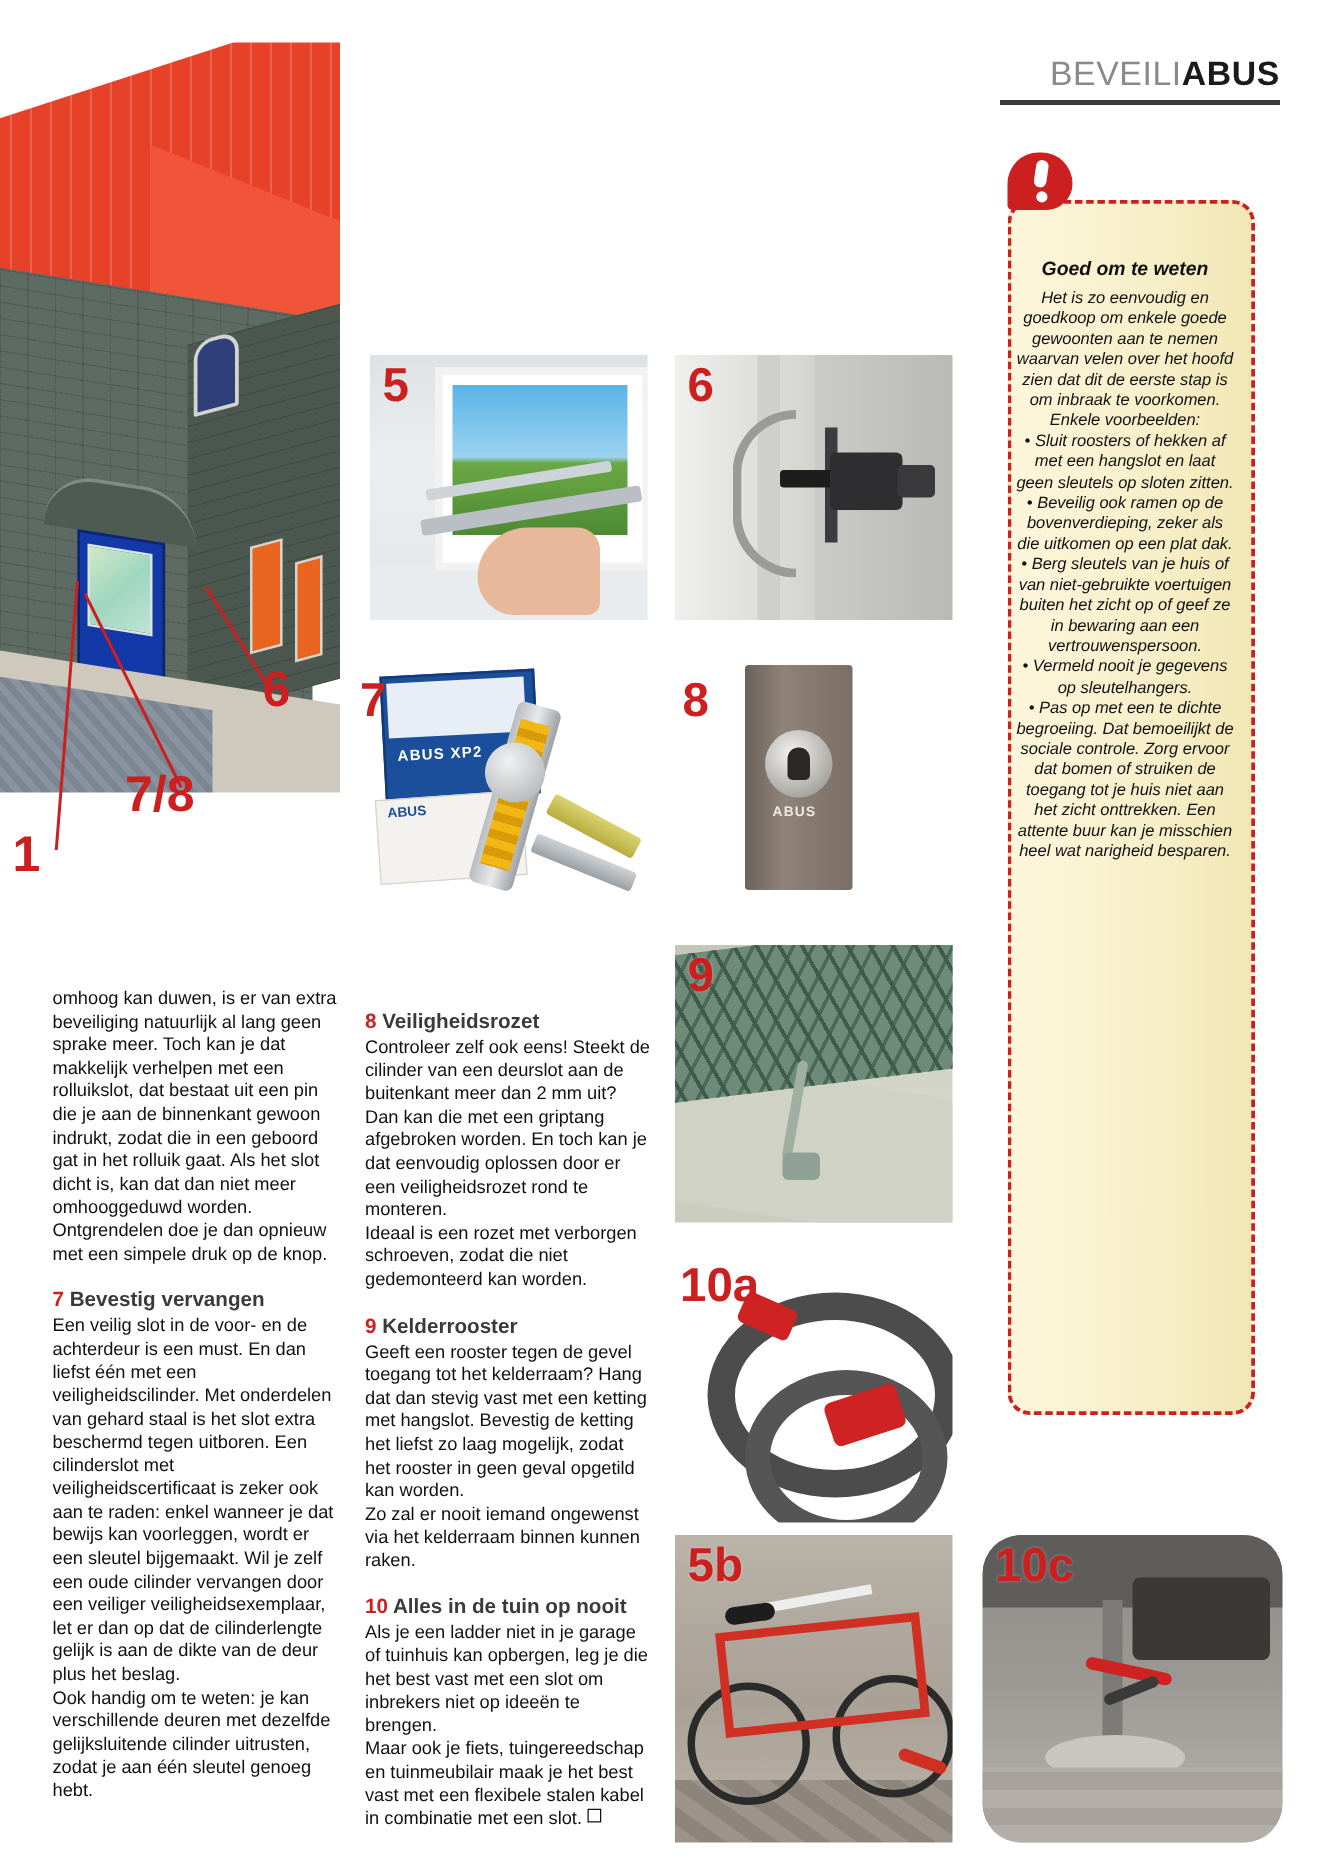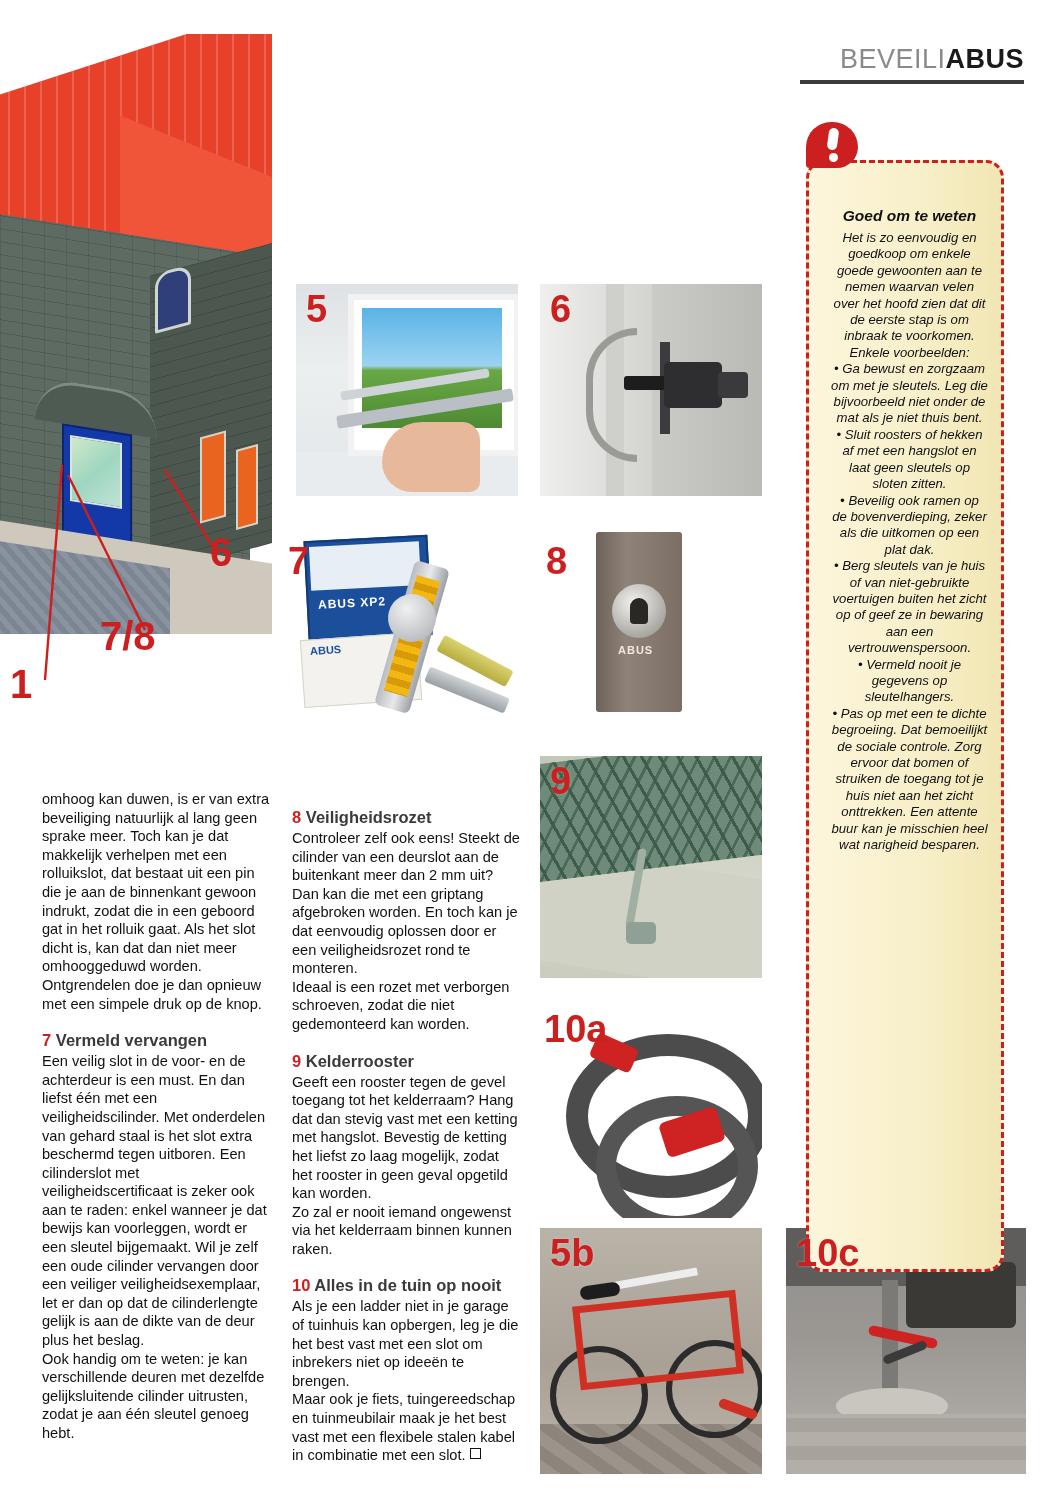--- a/index.html
+++ b/index.html
@@ -181,21 +181,21 @@
   #photo10b .wheel1{position:absolute;left:10px;top:118px;width:86px;height:86px;border:6px solid #2b2b2b;border-radius:50%;}
   #photo10b .wheel2{position:absolute;left:126px;top:112px;width:86px;height:86px;border:6px solid #2b2b2b;border-radius:50%;}
   #photo10b .bar{position:absolute;left:58px;top:48px;width:100px;height:8px;background:#ededed;transform:rotate(-10deg);}
   #photo10b .sad{position:absolute;left:40px;top:56px;width:40px;height:14px;background:#1d1d1d;border-radius:7px;transform:rotate(-8deg);}
   #photo10b .lockcable{position:absolute;left:178px;top:176px;width:40px;height:10px;background:#d03024;border-radius:5px;transform:rotate(20deg);}
   #photo10b .pave{position:absolute;left:0;top:196px;width:222px;height:50px;
     background:repeating-linear-gradient(35deg,#9c948a 0 12px,#8d857b 12px 24px);}
 
   
   #photo10c{left:786px;top:1228px;width:240px;height:246px;
-    background:linear-gradient(180deg,#8f8d8a 0%,#9b9894 45%,#b6b2ac 100%);}
+    background:linear-gradient(180deg,#8f8d8a 0%,#9b9894 45%,#b6b2ac 100%);border-radius:31px;}
   #photo10c .tabletop{position:absolute;left:0;top:0;width:240px;height:58px;background:#5f5d5b;}
   #photo10c .chair{position:absolute;left:120px;top:34px;width:110px;height:66px;background:#3b3936;border-radius:6px;}
   #photo10c .leg{position:absolute;left:96px;top:52px;width:16px;height:118px;background:#7c7a76;}
   #photo10c .base{position:absolute;left:50px;top:160px;width:112px;height:36px;background:#c9c6c0;border-radius:50%;}
   #photo10c .cable{position:absolute;left:82px;top:104px;width:70px;height:10px;background:#cf2222;border-radius:5px;transform:rotate(12deg);}
   #photo10c .cable2{position:absolute;left:96px;top:120px;width:46px;height:9px;background:#3a3a3a;border-radius:5px;transform:rotate(-22deg);}
   #photo10c .floor{position:absolute;left:0;top:186px;width:240px;height:60px;
     background:repeating-linear-gradient(0deg,#b3afa8 0 14px,#a7a29b 14px 28px);}
 
   
@@ -204,24 +204,24 @@
   .col1{left:42px;top:790px;width:228px;}
   .col2{left:292px;top:790px;width:228px;}
   h3.sec{
     font-size:16.5px;font-weight:700;color:#cc1f1f;margin:17px 0 2px 0;line-height:20px;
   }
   h3.sec .t{color:#3a3a3a;}
   .first{margin-top:0;}
 
   
   .tipbox{
-    position:absolute;left:806px;top:160px;width:198px;height:1112px;
+    position:absolute;left:806px;top:160px;width:198px;height:972px;
     border:3px dashed #cc1f1f;border-radius:18px;
     background:linear-gradient(90deg,#fdf6dc 0%,#f7efc8 60%,#f1e6b4 100%);
-    padding:44px 13px 16px 22px;box-sizing:border-box;
+    padding:44px 13px 16px 3px;box-sizing:border-box;
   }
   .tip-title{
     font-style:italic;font-weight:700;font-size:15.5px;text-align:center;color:#111;margin-bottom:5px;
   }
   .tip-body{
     font-style:italic;font-size:13.2px;line-height:16.4px;text-align:center;color:#111;
   }
   .tip-body p{margin:0;}
   .excl{
     position:absolute;left:806px;top:122px;width:56px;height:72px;
@@ -352,21 +352,21 @@
     <div class="floor"></div>
     <div class="cable"></div>
     <div class="cable2"></div>
     <div class="label" style="left:10px;top:4px;">10c</div>
   </div>
 
   <div class="col col1">
     <p>omhoog kan duwen, is er van extra beveiliging natuurlijk al lang geen sprake meer. Toch kan je dat makkelijk verhelpen met een rolluikslot, dat bestaat uit een pin die je aan de binnenkant gewoon indrukt, zodat die in een geboord gat in het rolluik gaat. Als het slot dicht is, kan dat dan niet meer omhooggeduwd worden. Ontgrendelen doe je dan opnieuw met een simpele druk op de knop.</p>
     <h3 class="sec">
       <span>7</span>
-      <span class="t">Vermeld vervangen</span>
+      <span class="t">Bevestig vervangen</span>
     </h3>
     <p style="white-space:pre-line">Een veilig slot in de voor- en de achterdeur is een must. En dan liefst één met een veiligheidscilinder. Met onderdelen van gehard staal is het slot extra beschermd tegen uitboren. Een cilinderslot met veiligheidscertificaat is zeker ook aan te raden: enkel wanneer je dat bewijs kan voorleggen, wordt er een sleutel bijgemaakt. Wil je zelf een oude cilinder vervangen door een veiliger veiligheidsexemplaar, let er dan op dat de cilinderlengte gelijk is aan de dikte van de deur plus het beslag.
 Ook handig om te weten: je kan verschillende deuren met dezelfde gelijksluitende cilinder uitrusten, zodat je aan één sleutel genoeg hebt.</p>
   </div>
 
   <div class="col col2">
     <h3 class="sec first">
       <span>8</span>
       <span class="t">Veiligheidsrozet</span>
     </h3>
@@ -385,21 +385,20 @@
       <span class="t">Alles in de tuin op nooit</span>
     </h3>
     <p style="white-space:pre-line;display:inline">Als je een ladder niet in je garage of tuinhuis kan opbergen, leg je die het best vast met een slot om inbrekers niet op ideeën te brengen.
 Maar ook je fiets, tuingereedschap en tuinmeubilair maak je het best vast met een flexibele stalen kabel in combinatie met een slot.</p><span class="endmark"></span>
   </div>
 
   <div class="tipbox">
     <div class="tip-title">Goed om te weten</div>
     <div class="tip-body">
       <p>Het is zo eenvoudig en goedkoop om enkele goede gewoonten aan te nemen waarvan velen over het hoofd zien dat dit de eerste stap is om inbraak te voorkomen. Enkele voorbeelden:</p>
-      <p>• Ga bewust en zorgzaam om met je sleutels. Leg die bijvoorbeeld niet onder de mat als je niet thuis bent.</p>
       <p>• Sluit roosters of hekken af met een hangslot en laat geen sleutels op sloten zitten.</p>
       <p>• Beveilig ook ramen op de bovenverdieping, zeker als die uitkomen op een plat dak.</p>
       <p>• Berg sleutels van je huis of van niet-gebruikte voertuigen buiten het zicht op of geef ze in bewaring aan een vertrouwenspersoon.</p>
       <p>• Vermeld nooit je gegevens op sleutelhangers.</p>
       <p>• Pas op met een te dichte begroeiing. Dat bemoeilijkt de sociale controle. Zorg ervoor dat bomen of struiken de toegang tot je huis niet aan het zicht onttrekken. Een attente buur kan je misschien heel wat narigheid besparen.</p>
     </div>
   </div>
   <div class="excl">
     <div class="bubble"></div>
     <div class="mark"></div>

